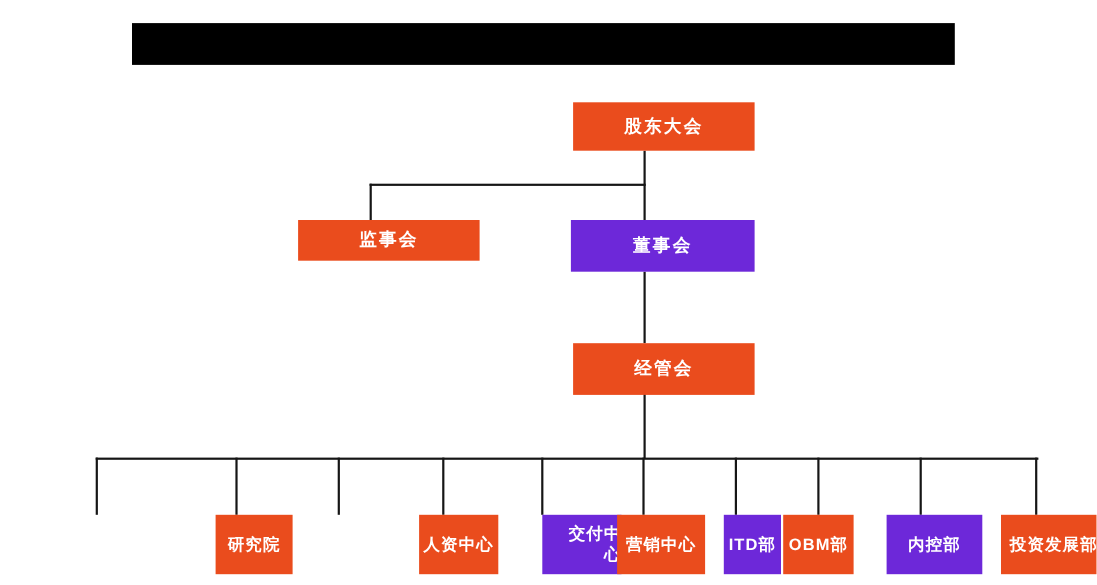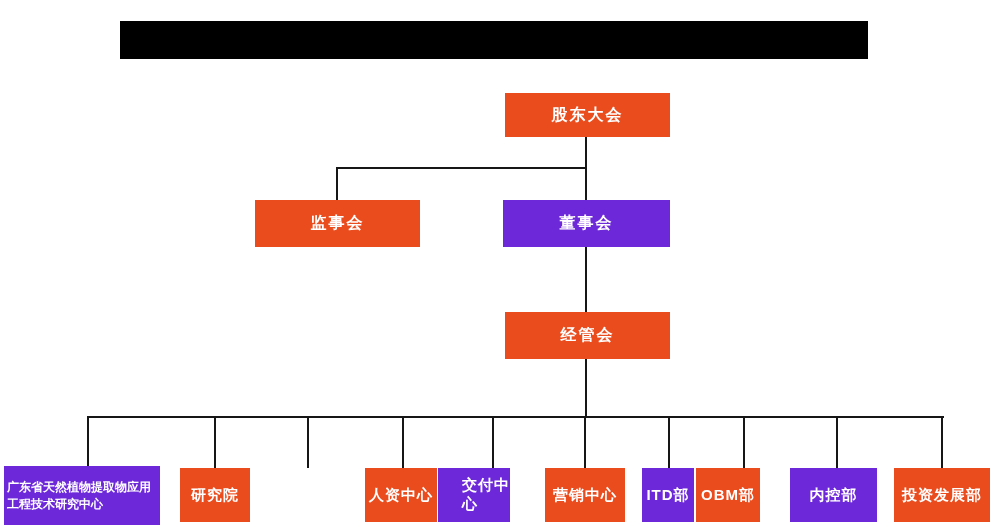--- a/index.html
+++ b/index.html
@@ -19,24 +19,25 @@
     position: absolute;
     left: 120px; top: 21px;
     width: 748px; height: 38px;
     background: #000000;
   }
   .box {
     position: absolute;
     display: flex;
     align-items: center;
     justify-content: center;
-    text-align: left;
+    text-align: right;
     color: #ffffff;
     font-weight: bold;
     box-sizing: border-box;
+    margin-left: 16px;
   }
   .primary   { background: #EA4C1D; }
   .secondary { background: #6d28d9; }
   .lvl {
     font-size: 16px;
     letter-spacing: 2px;
   }
   .dept {
     top: 468px;
     height: 54px;
@@ -77,28 +78,27 @@
       <div class="line" style="left: 492px; top: 416px; width: 2px; height: 52px;"></div>
       <div class="line" style="left: 584px; top: 416px; width: 2px; height: 52px;"></div>
       <div class="line" style="left: 668px; top: 416px; width: 2px; height: 52px;"></div>
       <div class="line" style="left: 743px; top: 416px; width: 2px; height: 52px;"></div>
       <div class="line" style="left: 836px; top: 416px; width: 2px; height: 52px;"></div>
       <div class="line" style="left: 941px; top: 416px; width: 2px; height: 52px;"></div>
     </div>
 
   <div class="box primary lvl" style="left:505px; top:93px; width:165px; height:44px;">股东大会</div>
 
-  <div class="box primary lvl" style="left:255px; top:200px; width:165px; height:47px;">监事会</div>
+  <div class="box primary lvl" style="left:255px; top:200px; width:165px; height:37px;">监事会</div>
   <div class="box secondary lvl" style="left:503px; top:200px; width:167px; height:47px;">董事会</div>
 
   <div class="box primary lvl" style="left:505px; top:312px; width:165px; height:47px;">经管会</div>
 
-  <div class="box secondary dept long" style="left:4px; width:156px;">广东省天然植物提取物应用工程技术研究中心</div>
   <div class="box primary dept" style="left:180px; width:70px;">研究院</div>
   <div class="box primary dept" style="left:365px; width:72px;">人资中心</div>
-  <div class="box secondary dept" style="left:438px; width:72px;padding-left:24px;">交付中心</div>
+  <div class="box secondary dept" style="left:477px; width:72px;padding-left:24px;">交付中心</div>
   <div class="box primary dept" style="left:545px; width:80px;">营销中心</div>
   <div class="box secondary dept" style="left:642px; width:52px;">ITD部</div>
   <div class="box primary dept" style="left:696px; width:64px;">OBM部</div>
   <div class="box secondary dept" style="left:790px; width:87px;">内控部</div>
   <div class="box primary dept" style="left:894px; width:96px;">投资发展部</div>
 
 </div>
 
 </body></html>

